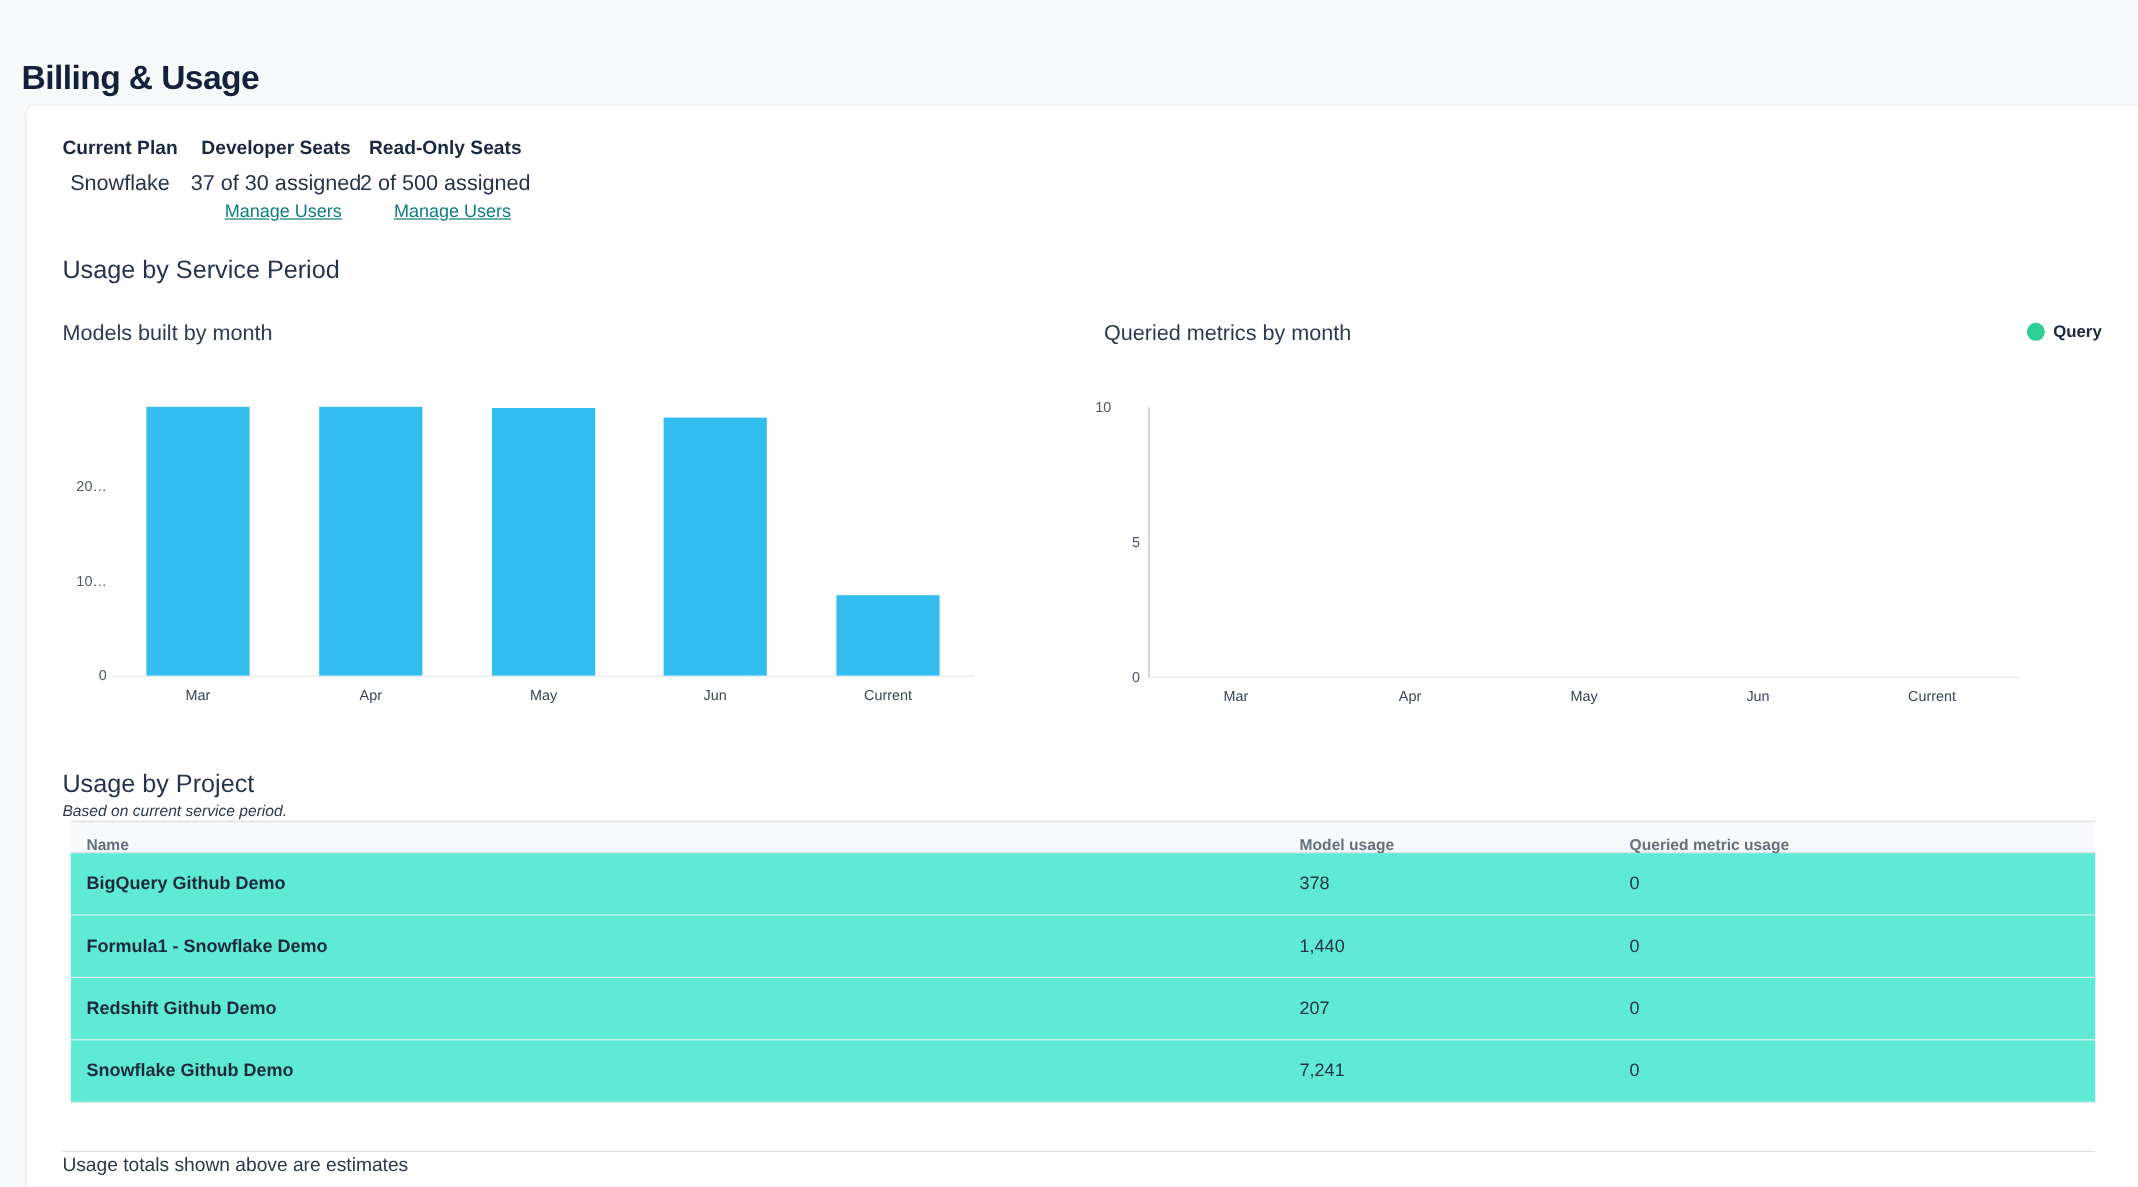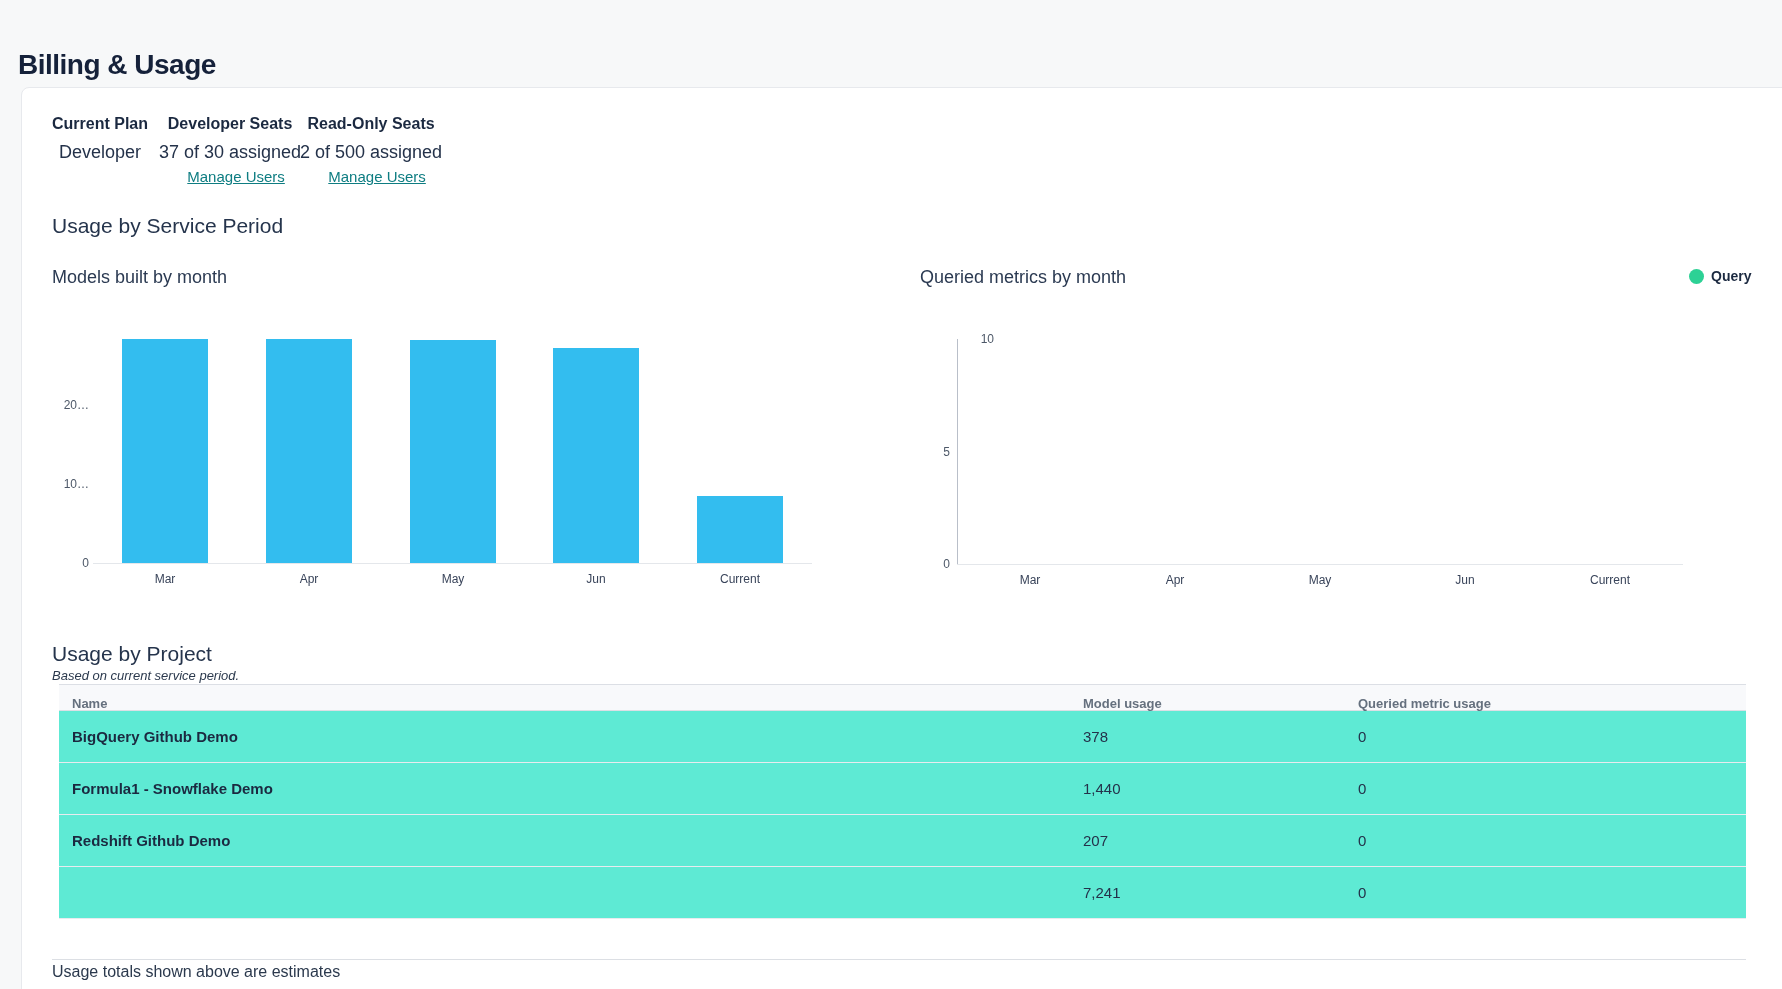--- a/index.html
+++ b/index.html
@@ -42,21 +42,21 @@
 <body>
 
 <div class="page">
 
   <div class="abs page-title">Billing &amp; Usage</div>
 
   <div class="abs card"></div>
 
   <div class="abs plan-col" style="left:52px;">
     <div class="plan-label">Current Plan</div>
-    <div class="plan-value">Developer</div>
+    <div class="plan-value">Snowflake</div>
   </div>
   <div class="abs plan-col" style="left:159px;">
     <div class="plan-label">Developer Seats</div>
     <div class="plan-value">37 of 30 assigned</div>
     <span class="plan-link">Manage Users</span>
   </div>
   <div class="abs plan-col" style="left:300px;">
     <div class="plan-label">Read-Only Seats</div>
     <div class="plan-value">2 of 500 assigned</div>
     <span class="plan-link">Manage Users</span>
@@ -84,21 +84,21 @@
       <div class="bar" style="left: 553px; top: 348px; width: 86px; height: 215px; background: rgb(51, 189, 239);"></div>
       <div class="x-tick" style="left: 551px; top: 571px;">Jun</div>
       <div class="bar" style="left: 697px; top: 496px; width: 86px; height: 67px; background: rgb(51, 189, 239);"></div>
       <div class="x-tick" style="left: 695px; top: 571px;">Current</div>
     </div>
   <div class="abs chart-layer" id="chart1">
       <div class="axis-spine" style="left: 957px; top: 339px; width: 1px; height: 226px;"></div>
       <div class="axis-line" style="left: 957px; top: 564px; width: 726px; height: 1px;"></div>
       <div class="y-tick" style="left: 880px; top: 556px;">0</div>
       <div class="y-tick" style="left: 880px; top: 443.5px;">5</div>
-      <div class="y-tick" style="left: 924px; top: 331px;">10</div>
+      <div class="y-tick" style="left: 856px; top: 331px;">10</div>
       <div class="x-tick" style="left: 985px; top: 572px;">Mar</div>
       <div class="x-tick" style="left: 1130px; top: 572px;">Apr</div>
       <div class="x-tick" style="left: 1275px; top: 572px;">May</div>
       <div class="x-tick" style="left: 1420px; top: 572px;">Jun</div>
       <div class="x-tick" style="left: 1565px; top: 572px;">Current</div>
     </div>
 
   <div class="abs section-heading" style="left:52px;top:642px;">Usage by Project</div>
   <div class="abs subtitle" style="left:52px;top:668px;font-style:italic;">Based on current service period.</div>
 
@@ -118,20 +118,21 @@
           <div class="td td-name col-name">Formula1 - Snowflake Demo</div>
           <div class="td col-model">1,440</div>
           <div class="td col-queried">0</div>
         </div>
         <div class="t-row">
           <div class="td td-name col-name">Redshift Github Demo</div>
           <div class="td col-model">207</div>
           <div class="td col-queried">0</div>
         </div>
         <div class="t-row">
+          <div class="td td-name col-name">Snowflake Github Demo</div>
           <div class="td col-model">7,241</div>
           <div class="td col-queried">0</div>
         </div>
       </div>
   </div>
 
   <div class="abs footer-divider"></div>
   <div class="abs footer-note">Usage totals shown above are estimates</div>
 
 </div>

